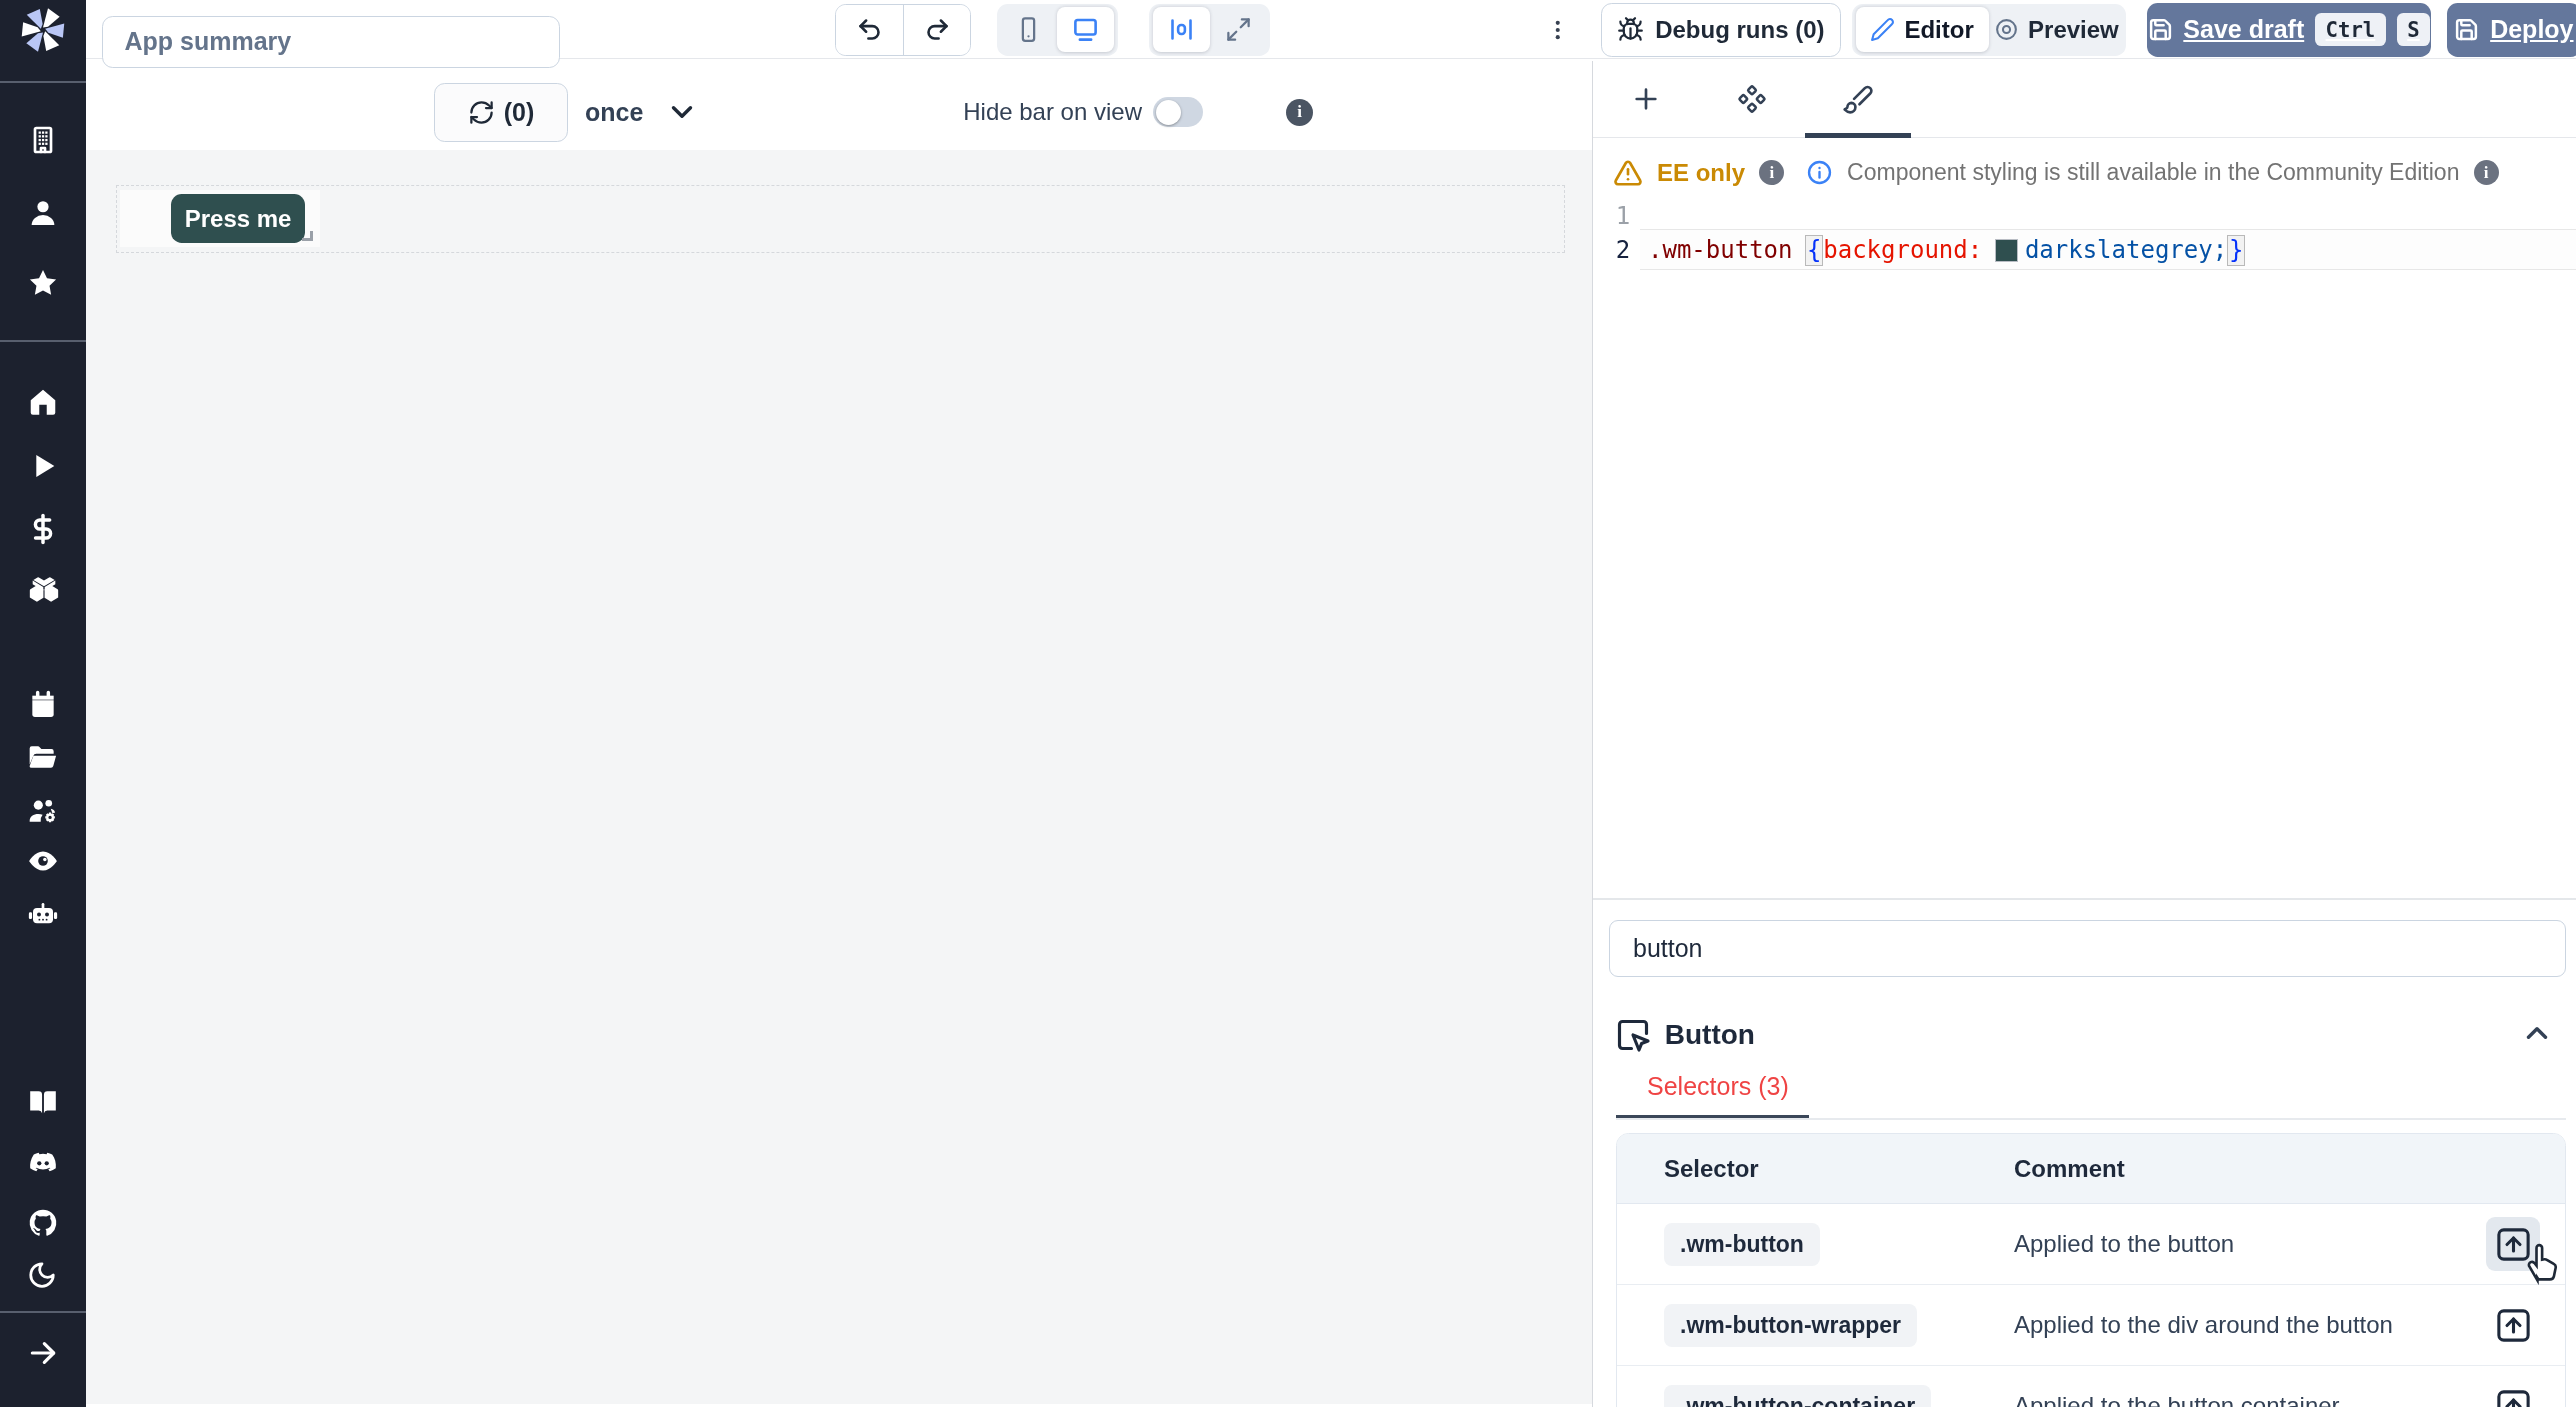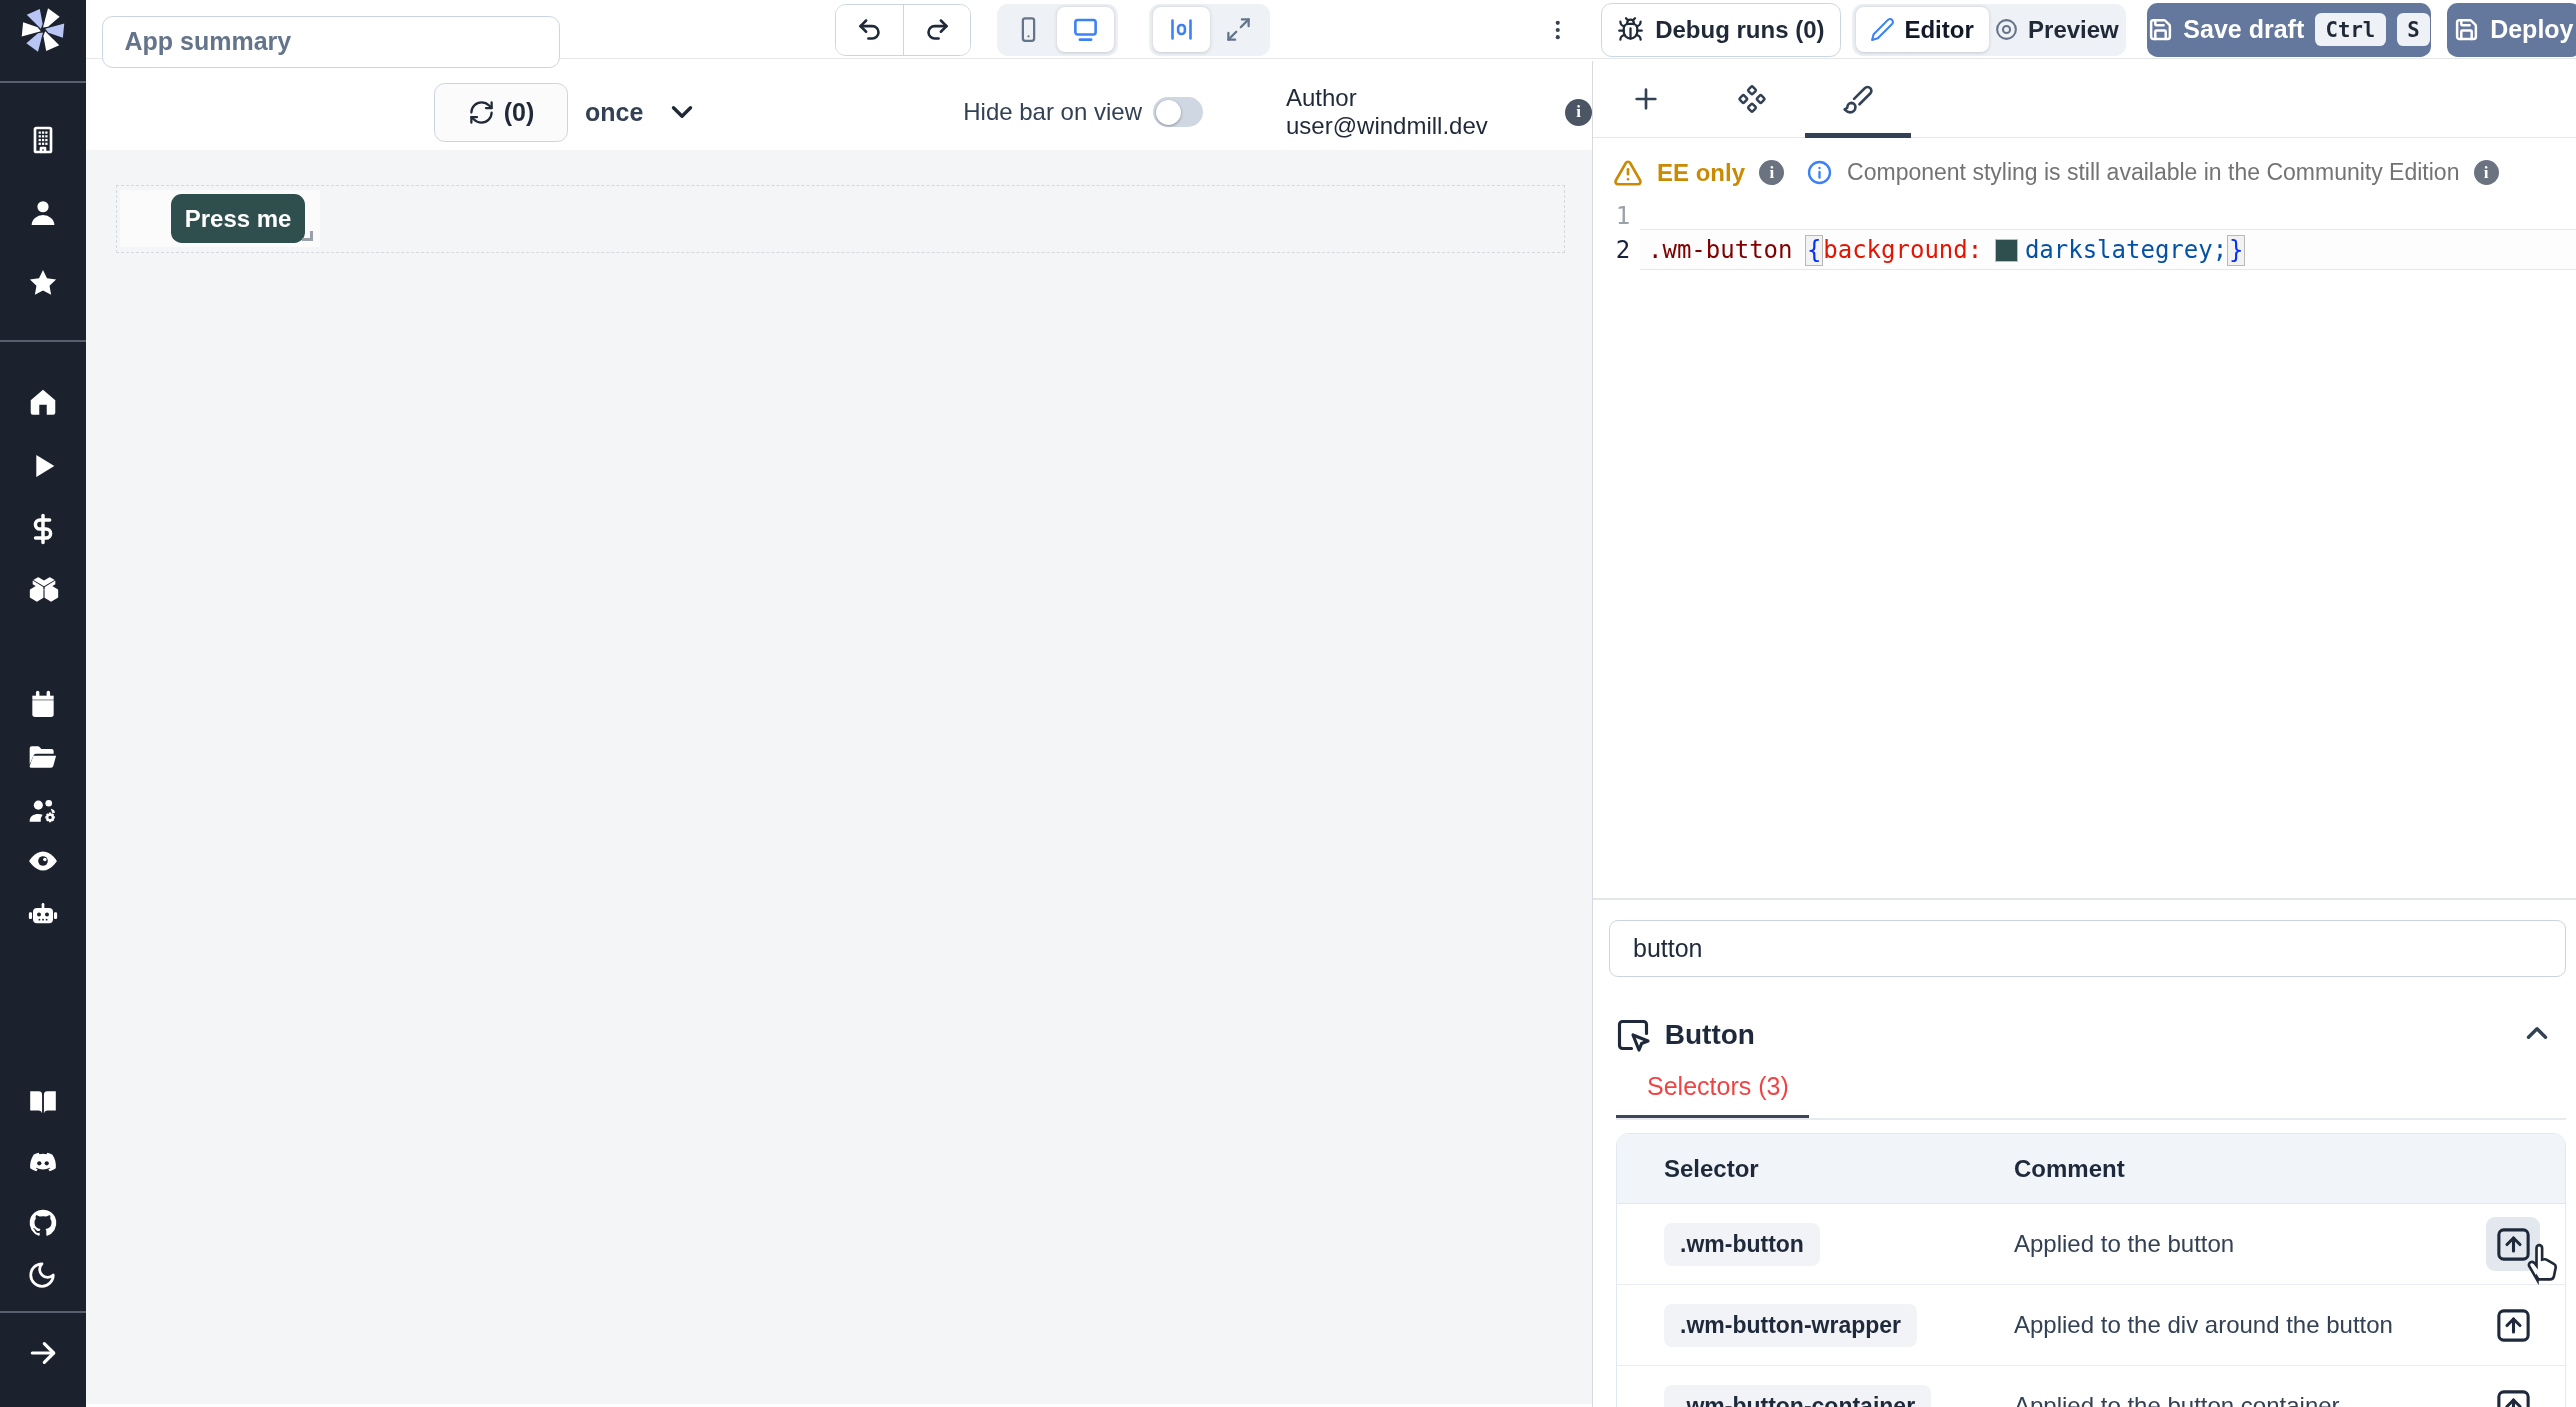--- a/index.html
+++ b/index.html
@@ -21,21 +21,21 @@
   .appsum::placeholder { color:#64748b; opacity:1; }
   .grp { position:absolute; top:3.6px; height:52px; display:flex; align-items:center; }
   .histgrp { left:749px; width:136px; border:1.8px solid #cbd5e1; border-radius:10.7px; background:#fff; overflow:hidden; }
   .histbtn { width:50%; height:100%; display:flex; align-items:center; justify-content:center; color:#1f2937; background:#fff; }
   .histbtn + .histbtn { border-left:1.8px solid #cbd5e1; }
   .seggrp { background:#eef1f5; border-radius:10.7px; padding:3.6px; gap:1.8px; }
   .seg { height:45px; border-radius:8px; display:flex; align-items:center; justify-content:center; gap:9px; color:#475569; padding:0 12.5px; }
   .seg.on { background:#fff; box-shadow:0 0.9px 3.6px rgba(15,23,42,.18); }
   .kebab { position:absolute; left:1461px; top:11.6px; width:21.5px; height:36px; color:#374151; }
   .btn-outline { position:absolute; top:2.7px; height:54px; background:#fff; border:1.8px solid #cbd5e1; border-radius:10.7px; display:flex; align-items:center; justify-content:center; gap:10.7px; font:600 24px "Liberation Sans",sans-serif; color:#1f2937; }
-  .btn-blue { position:absolute; top:2.7px; height:54px; background:#64779c; border-radius:10.7px; display:flex; align-items:center; justify-content:center; gap:10.7px; font:700 25px "Liberation Sans",sans-serif; color:#fff; }
+  .btn-blue { position:absolute; top:2.7px; height:54px; background:#64779c; border-radius:10.7px; display:flex; align-items:center; justify-content:center; gap:10.7px; font:700 25px "Liberation Sans",sans-serif; color:#fff;text-decoration:underline; }
   .kbd { background:#eef1f6; color:#1f2937; border-radius:6.3px; font:600 20.6px "DejaVu Sans Mono","Liberation Mono",monospace; padding:4.5px 10.7px; }
 
   
   .cvtools { position:absolute; left:86px; top:61px; width:1506px; height:93px; background:#fff; }
   .refbtn { position:absolute; left:348px; top:21.5px; width:134px; height:59px; border:1.8px solid #cbd5e1; border-radius:10.7px; background:#fbfbfc; display:flex; align-items:center; justify-content:center; gap:9px; font:600 25px "Liberation Sans",sans-serif; color:#1f2937; }
   .oncewrap { position:absolute; left:499px; top:21.5px; height:59px; display:flex; align-items:center; gap:21.5px; font:600 25px "Liberation Sans",sans-serif; color:#334155; }
   .hidelabel { position:absolute; left:805px; top:21.5px; width:251px; height:59px; display:flex; align-items:center; justify-content:flex-end; font:24px "Liberation Sans",sans-serif; color:#334155; }
   .toggle { position:absolute; left:1067px; top:36px; width:50px; height:30px; border-radius:15px; background:#cfd7e2; }
   .knob { position:absolute; left:2.7px; top:2.7px; width:25px; height:25px; border-radius:50%; background:#fff; box-shadow:0 0.9px 2.7px rgba(0,0,0,.35); }
   .author { position:absolute; left:1200px; top:21.5px; height:59px; display:flex; align-items:center; gap:12.5px; font:24px "Liberation Sans",sans-serif; color:#1f2937; }
@@ -395,21 +395,20 @@
           <svg class="ic" viewBox="0 0 24 24" width="34" height="34" style="stroke-width:2.4;color:#1f2937">
             <path d="m6 9 6 6 6-6"></path>
           </svg>
         </span>
     </div>
     <div class="hidelabel">Hide bar on view</div>
     <div class="toggle">
         <div class="knob"></div>
       </div>
     <div class="author">
-      <span>Author user@windmill.dev</span>
       <span class="iinfo" style="background:#4b5563;width:27px;height:27px">i</span>
     </div>
   </div>
 
   <div class="canvas">
     <div class="gridrow">
       <div class="cell">
         <div class="pressme">Press me</div>
         <div class="handle"></div>
       </div>

